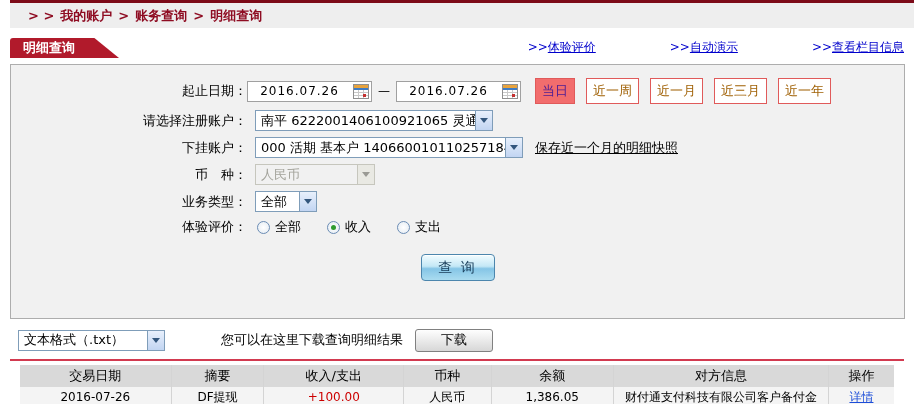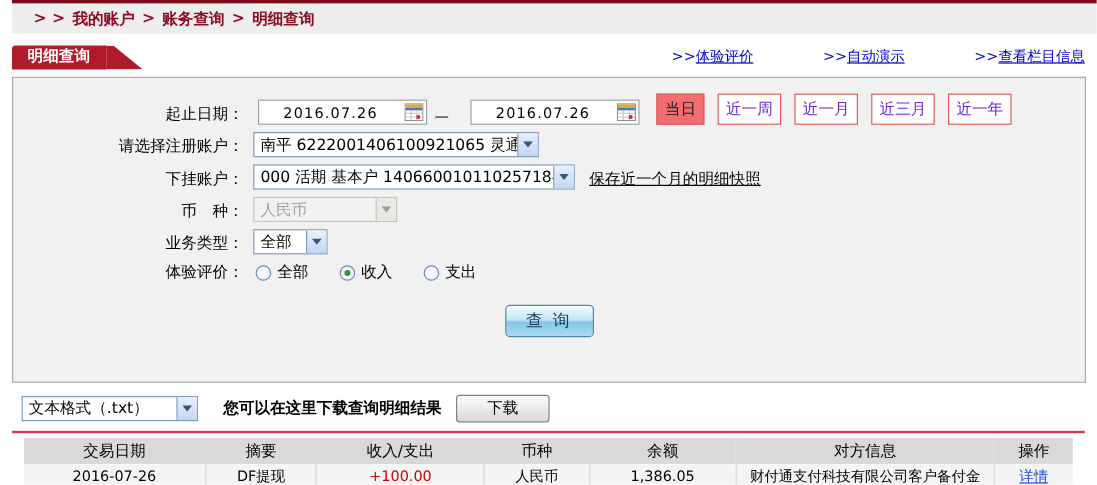--- a/index.html
+++ b/index.html
@@ -13,41 +13,41 @@
   .breadcrumb-band span { margin-right:6px; }
   .crumb { cursor:pointer; }
 
   .tab-row { margin:10px 10px 0 10px; height:20px; display:flex;
     justify-content:space-between; align-items:flex-end; }
   .tab { position:relative; height:20px; background:#b11a2b; color:#fff;
     font-weight:bold; font-size:13px; line-height:20px; padding:0 14px 0 13px;
     border-radius:3px 0 0 0; }
   .tab::after { content:""; position:absolute; left:100%; top:0; width:30px; height:20px;
     background:#b11a2b; clip-path:polygon(0 0, 18% 0, 100% 100%, 0 100%); }
-  .head-links { display:flex; align-items:center; padding-bottom:2px; }
+  .head-links { display:flex; align-items:center; padding-bottom:2px;gap:16px; }
   .head-link { margin-left:58px; color:#0000cc; cursor:pointer; white-space:nowrap; }
   .head-link .lbl { text-decoration:underline; }
 
   .panel { margin:6px 9px 0 10px; height:255px; background:#f1f1f1;
     border:1px solid #adadad; padding-top:13px; }
-  .frow { display:flex; align-items:flex-end; margin-bottom:6px; }
+  .frow { display:flex; align-items:center; margin-bottom:6px;padding-left:44px; }
   .flabel { width:192px; text-align:right; font-size:13px; flex:none; }
 
-  .date-box { display:inline-flex; align-items:center; width:141px; height:21px;
-    background:#fff; border:1px solid #a0a0a0; margin-left:12px; }
+  .date-box { display:inline-flex; align-items:center; width:125px; height:21px;
+    background:#fff; border:1px solid #a0a0a0; margin-left:0; }
   .date-box .dval { flex:1; text-align:center; letter-spacing:1px; font-size:12px; }
   .cal-btn { width:20px; height:19px; display:flex; align-items:center; justify-content:center;
     cursor:pointer; }
   .dash { margin:0 6px; }
 
   .qbtns { display:flex; gap:11px; margin-left:14px; }
-  .qbtn { border:1px solid #e05a5a; background:#fff; color:#6d28d9;
+  .qbtn { border:1px solid #e05a5a; background:#fff; color:#a16207;
     font-size:13px; padding:3px 6px; cursor:pointer;
     font-family:"DejaVu Sans","Liberation Sans",sans-serif; }
-  .qbtn.active { background:#f26d6d; color:#0f172a; }
+  .qbtn.active { background:#f26d6d; color:#4c1d95; }
 
   .xp-select { display:inline-flex; align-items:center; height:21px; background:#fff;
     border:1px solid #7f9db9; margin-left:8px; cursor:pointer; }
   .xp-select .sel-text { flex:1; padding:0 5px; white-space:nowrap; overflow:hidden; font-size:13px; }
   .xp-select .sel-btn { width:17px; height:19px; flex:none;
     background:linear-gradient(#e8f0fc,#c2d5f2); border-left:1px solid #7f9db9;
     display:flex; align-items:center; justify-content:center; }
   .xp-select .arrow { width:0; height:0; border-left:4px solid transparent;
     border-right:4px solid transparent; border-top:5px solid #33567d; }
   .xp-select.disabled { background:#f1f1f1; border-color:#c6c6bd; cursor:default; }
@@ -69,21 +69,21 @@
 
   .query-row { display:flex; justify-content:center; margin-top:18px; }
   .query-btn { width:74px; height:27px; border:1px solid #4c86ad; border-radius:4px;
     background:linear-gradient(#f2fcff 0%, #c4e8f6 45%, #85c5e6 55%, #aadcf0 100%);
     font-weight:normal; font-size:14px; color:#163a57; cursor:pointer;
     font-family:"DejaVu Sans","Liberation Sans",sans-serif; letter-spacing:2px;
     box-shadow:inset 0 1px 0 #fff; }
 
   .dl-row { display:flex; align-items:center; margin:9px 10px 0 10px; height:24px; }
   .dl-label { margin-left:165px; font-size:13px; }
-  .dl-hint { margin-left:21px; font-size:13px;font-weight:bold; }
+  .dl-hint { margin-left:56px; font-size:13px; }
   .dl-btn { margin-left:12px; width:78px; height:23px; border:1px solid #808080;
     border-radius:3px; background:linear-gradient(#fefefe,#d7d7d7);
     font-size:13px; cursor:pointer; font-family:"DejaVu Sans","Liberation Sans",sans-serif; }
 
   .red-line { margin:7px 10px 0 10px; height:2px; background:#d23a50; }
 
   .grid { margin:4px 20px 0 20px; display:table; width:874px; table-layout:fixed;
     border-collapse:collapse; }
   .grow { display:table-row; }
   .gcell { display:table-cell; text-align:center; padding:2px 2px; font-size:12px;

